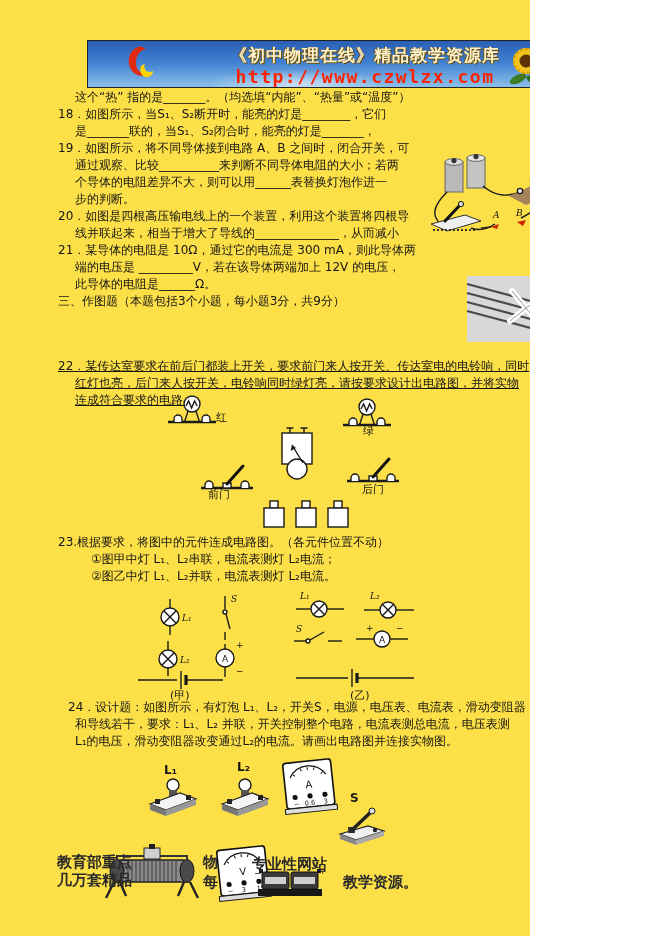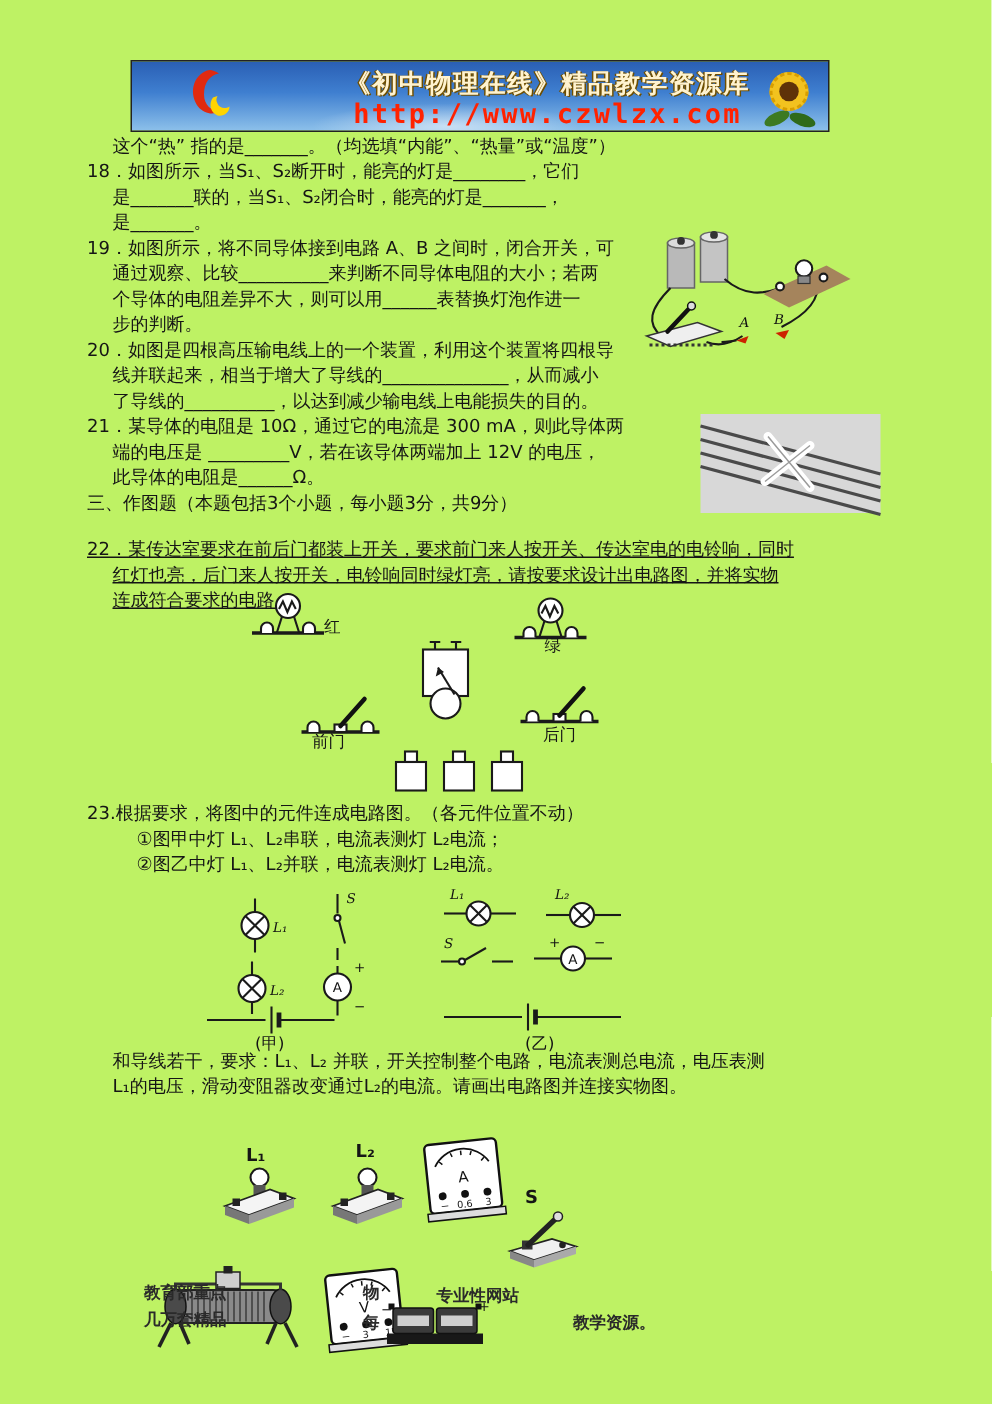--- a/index.html
+++ b/index.html
@@ -1,16 +1,16 @@
 <!DOCTYPE html>
 <html><head>
 <meta charset="utf-8">
 <style>
   html,body{margin:0;padding:0;background:#fff;}
-  .page{position:relative;width:661px;height:936px;background:#bef264;overflow:hidden;
+  .page{position:relative;width:530px;height:936px;background:#fde047;overflow:hidden;
         font-family:"DejaVu Sans","Liberation Sans",sans-serif;color:#151515;}
   
   .banner{position:absolute;left:87px;top:40px;width:466px;height:48px;
           border:1px solid #222;box-sizing:border-box;
           background:linear-gradient(180deg,#2a5fb4 0%,#3f7fd0 45%,#8cc0ea 100%);overflow:hidden;}
   .banner .cloud{position:absolute;left:120px;top:28px;width:180px;height:30px;border-radius:50%;
           background:radial-gradient(closest-side,rgba(255,255,255,.55),rgba(255,255,255,0));}
   .banner-title{position:absolute;left:112px;top:3px;width:330px;text-align:center;
           font-size:17px;font-weight:bold;letter-spacing:1px;color:#fff3cf;
           text-shadow:1px 1px 0 #6e4e00,-1px 0 0 #6e4e00;white-space:nowrap;}
@@ -20,21 +20,21 @@
   .logo{position:absolute;left:28px;top:2px;}
   .sunflower{position:absolute;right:4px;top:4px;}
   
   .block{position:absolute;left:58px;}
   .ln{height:17px;font-size:12px;line-height:17px;white-space:pre;}
   .ind{padding-left:17px;}
   .ind2{padding-left:33px;}
   .ind3{padding-left:10px;}
   .lbl{position:absolute;font-size:11px;line-height:12px;white-space:pre;color:#151515;}
   .lblb{font-weight:bold;}
-  .foot{position:absolute;font-size:11px;line-height:12px;white-space:pre;color:#2a2a2a;margin-left:39px;}
+  .foot{position:absolute;font-size:15px;line-height:12px;white-space:pre;color:#2a2a2a;}
   svg{position:absolute;overflow:visible;}
   .wire{stroke:#1a1a1a;fill:none;stroke-width:1.4px;}
   .thick{stroke-width:2.4px;}
   .fillw{fill:#fff;stroke:#1a1a1a;stroke-width:1.4px;}
   .sym{font-size:9px;font-style:italic;font-family:"DejaVu Serif","Liberation Serif",serif;fill:#111;}
   .sign{font-size:9px;font-family:"DejaVu Sans",sans-serif;fill:#111;}
 </style>
 </head>
 <body>
 
@@ -54,28 +54,26 @@
       <circle cx="20" cy="16" r="13" fill="#f2c21f"></circle>
       <circle cx="20" cy="16" r="12" fill="none" stroke="#d89e00" stroke-width="2" stroke-dasharray="3 2"></circle>
       <circle cx="20" cy="16" r="6.5" fill="#5e3208"></circle>
     </svg>
   </div>
 
   <div class="block" style="top:89px;">
     <div class="ln ind">这个“热” 指的是_______。（均选填“内能”、“热量”或“温度”）</div>
     <div class="ln">18．如图所示，当S₁、S₂断开时，能亮的灯是________，它们</div>
     <div class="ln ind">是_______联的，当S₁、S₂闭合时，能亮的灯是_______，</div>
-    <div class="ln ind">是_______。</div>
     <div class="ln">19．如图所示，将不同导体接到电路 A、B 之间时，闭合开关，可</div>
     <div class="ln ind">通过观察、比较__________来判断不同导体电阻的大小；若两</div>
     <div class="ln ind">个导体的电阻差异不大，则可以用______表替换灯泡作进一</div>
     <div class="ln ind">步的判断。</div>
     <div class="ln">20．如图是四根高压输电线上的一个装置，利用这个装置将四根导</div>
     <div class="ln ind">线并联起来，相当于增大了导线的______________，从而减小</div>
-    <div class="ln ind">了导线的__________，以达到减少输电线上电能损失的目的。</div>
     <div class="ln">21．某导体的电阻是 10Ω，通过它的电流是 300 mA，则此导体两</div>
     <div class="ln ind">端的电压是 _________V，若在该导体两端加上 12V 的电压，</div>
     <div class="ln ind">此导体的电阻是______Ω。</div>
     <div class="ln">三、作图题（本题包括3个小题，每小题3分，共9分）</div>
   </div>
 
   <svg style="left:425px;top:148px;" width="180" height="108" viewBox="0 0 180 108">
     <g>
       <rect x="20" y="14" width="18" height="30" fill="#b9b9b9" stroke="#666"></rect>
       <ellipse cx="29" cy="14" rx="9" ry="3.4" fill="#dcdcdc" stroke="#666"></ellipse>
@@ -277,20 +275,21 @@
     <g>
       <line x1="8" y1="88" x2="60" y2="88" class="wire"></line>
       <line x1="64" y1="79" x2="64" y2="97" class="wire"></line>
       <line x1="69" y1="83" x2="69" y2="93" stroke="#1a1a1a" stroke-width="3.2"></line>
       <line x1="69" y1="88" x2="126" y2="88" class="wire"></line>
     </g>
   </svg>
   <span class="lbl" style="left:350px;top:690px;">(乙)</span>
 
   <div class="block" style="top:699px;">
+    <div class="ln ind3">24．设计题：如图所示，有灯泡 L₁、L₂，开关S，电源，电压表、电流表，滑动变阻器</div>
     <div class="ln ind">和导线若干，要求：L₁、L₂ 并联，开关控制整个电路，电流表测总电流，电压表测</div>
     <div class="ln ind">L₁的电压，滑动变阻器改变通过L₂的电流。请画出电路图并连接实物图。</div>
   </div>
 
   <span class="lbl lblb" style="left:164px;top:764px;font-size:12px;">L₁</span>
   <svg style="left:148px;top:776px;" width="50" height="42" viewBox="0 0 50 42">
     <circle cx="25" cy="9" r="6" class="fillw"></circle>
     <rect x="21" y="14" width="8" height="8" fill="#555"></rect>
     <polygon points="2,28 32,17 48,23 18,34" fill="#f4f4f4" stroke="#222" stroke-width="1.2"></polygon>
     <polygon points="2,28 18,34 18,40 2,34" fill="#777"></polygon>

